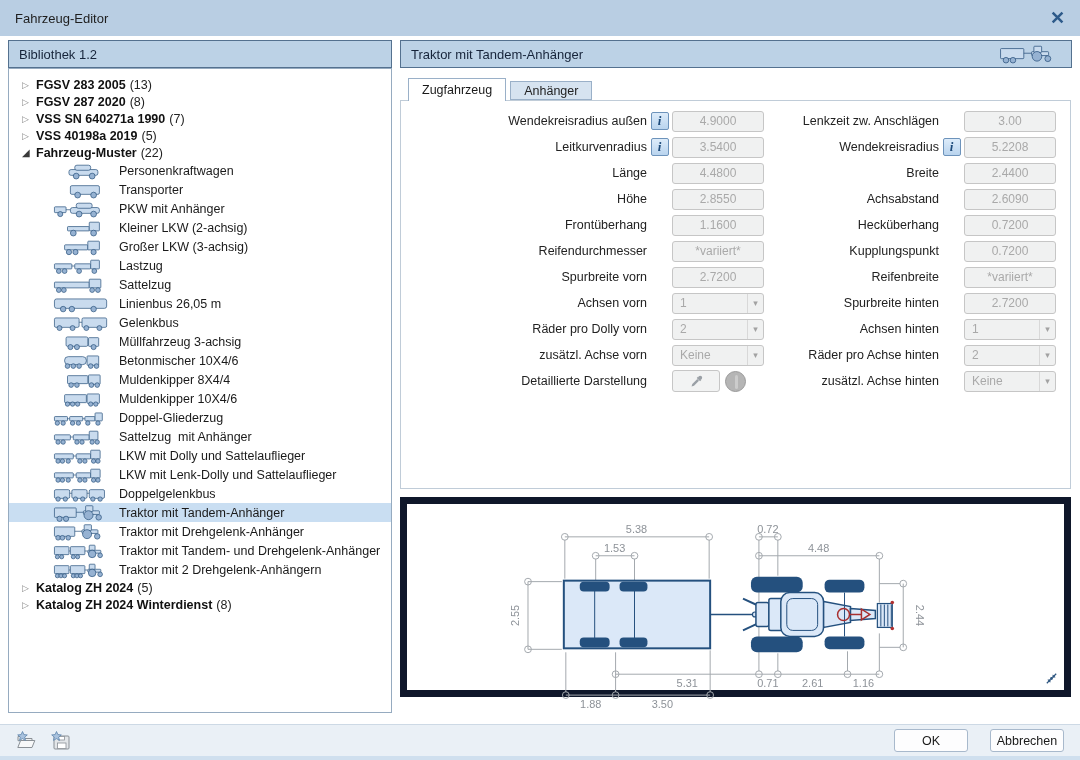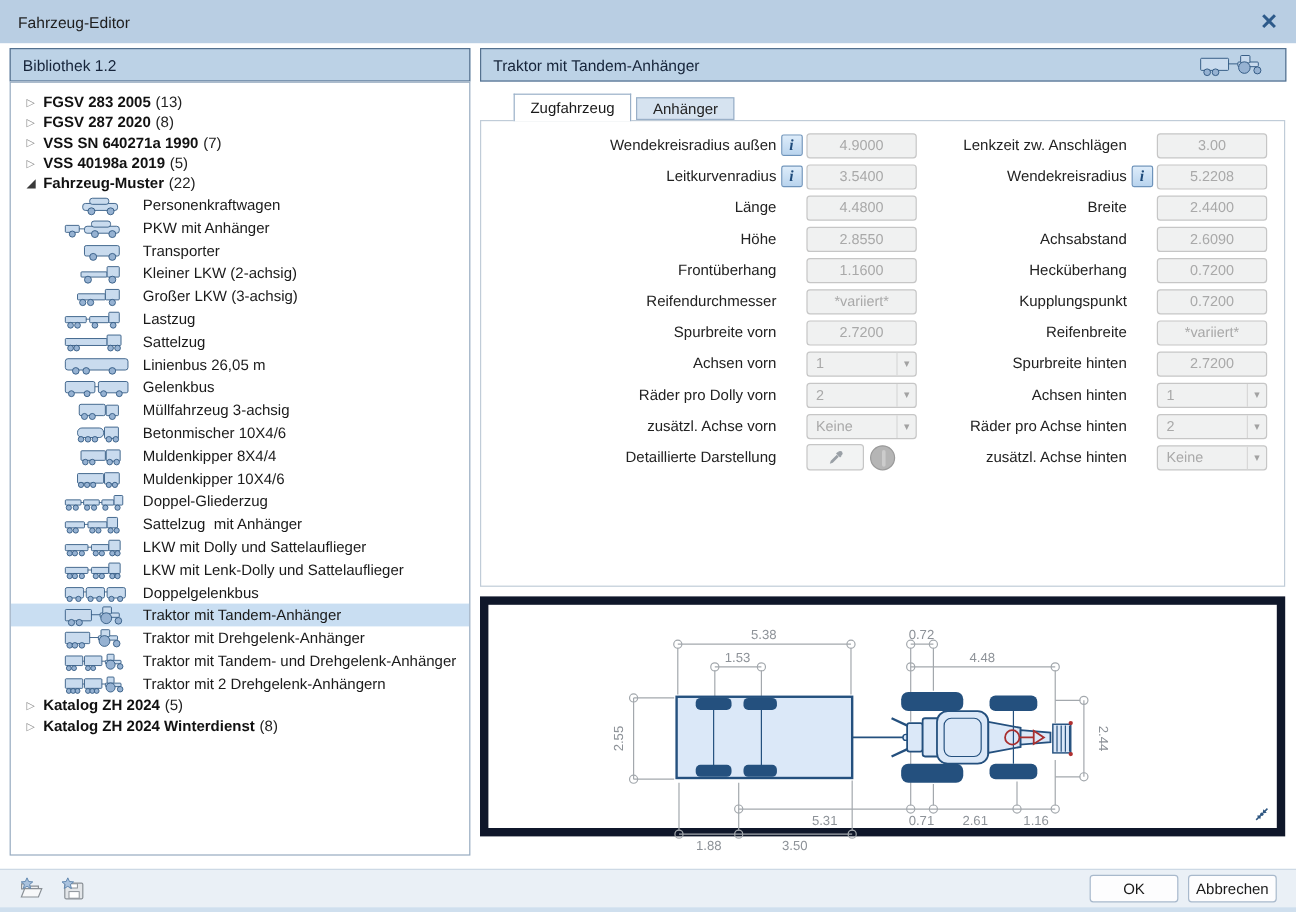--- a/index.html
+++ b/index.html
@@ -16,21 +16,21 @@
 .trow{display:flex;align-items:center}
 .tgroup{height:17px;padding-left:13px;font-size:12.5px}
 .arrow{width:14px;font-size:9px;color:#8a8a8a}
 .arrow.exp{color:#3a3a3a;font-size:10px}
 .glabel{font-weight:bold;white-space:pre;color:#111}
 .gcount{margin-left:4px;color:#222}
 .titem{height:19px;padding-left:42px;font-size:12.5px}
 .titem.sel{background:#c9def2}
 .ticon{width:62px;display:flex;justify-content:center;align-items:center}
 .tlabel{margin-left:6px;white-space:pre;color:#1a1a1a}
-.tabs{position:absolute;left:428px;top:78px;display:flex;align-items:flex-start;z-index:3}
+.tabs{position:absolute;left:408px;top:78px;display:flex;align-items:flex-start;z-index:3}
 .tab{display:flex;align-items:center;padding:0 13px;border:1px solid #9ab0c8;font-size:12.5px;background:#d6e3f0}
 .tab.active{height:23px;background:#fff;border-bottom:none;z-index:4}
 .tab.inactive{height:19px;margin-top:3px;margin-left:4px;color:#222}
 .groupbox{position:absolute;left:400px;top:100px;width:671px;height:389px;border:1px solid #c0ccd8;background:#fff}
 .drawbox{position:absolute;left:400px;top:497px;width:671px;height:200px;border:7px solid #0f172a;background:#fff}
 .draw{position:absolute;left:0;top:0}
 .fit{position:absolute;right:5px;bottom:4px;width:15px;height:15px}
 .fcol{position:absolute;top:108px}
 #fcol-l{left:408px;width:356px}
 #fcol-r{left:744px;width:312px}
@@ -42,21 +42,21 @@
 .ftext{justify-content:center}
 .fsel-v{flex:1;padding-left:7px}
 .fsel-a{width:16px;height:100%;display:flex;align-items:center;justify-content:center;border-left:1px solid #d8d8d8;color:#a2a2a2;font-size:9px}
 .ftools{width:92px;display:flex;align-items:center;gap:5px;flex:none}
 .tbtn{width:48px;height:22px;background:#f2f3f3;border:1px solid #c6c6c6;border-radius:3px;display:flex;align-items:center;justify-content:center}
 .tcircle{width:21px;height:21px;border-radius:50%;background:#b5b5b5;border:1px solid #9a9a9a;position:relative;display:inline-block}
 .tcircle::after{content:'';position:absolute;left:9px;top:3px;width:3px;height:14px;background:#cccccc;border-radius:2px}
 .footer{position:absolute;left:0;top:724px;width:1080px;height:32px;background:#eaf0f6;border-top:1px solid #cdd9e5;display:flex;align-items:center;padding:0 16px}
 .bband{position:absolute;left:0;top:756px;width:1080px;height:4px;background:#cfdfee}
 .favs{display:flex;gap:12px;align-items:center}
-.btns{margin-left:auto;display:flex;gap:8px}
+.btns{margin-left:auto;display:flex;gap:22px}
 .btn{width:74px;height:23px;background:#fdfdfe;border:1px solid #a8b9cc;border-radius:3px;font-size:12.5px;display:flex;align-items:center;justify-content:center;font-family:inherit;color:#1a1a1a}
 .dimt{font-size:11px;fill:#8d9298;font-family:"Liberation Sans",sans-serif}
 </style>
 </head>
 <body>
 
 <div class="titlebar">
   <span class="title">Fahrzeug-Editor</span>
   <span class="close">✕</span>
 </div>
@@ -114,40 +114,40 @@
           <rect x="30" y="4" width="22" height="7" rx="3" fill="#c9dbee" stroke="#2e5680" stroke-width="1"></rect>
           <circle cx="32" cy="19" r="4" fill="#96b2d2" stroke="#2e5680" stroke-width="1"></circle>
           <circle cx="54" cy="19" r="4" fill="#96b2d2" stroke="#2e5680" stroke-width="1"></circle>
         </svg>
       </span>
       <span class="tlabel">Personenkraftwagen</span>
     </div>
     <div class="trow titem">
       <span class="ticon">
         <svg viewBox="0 0 80 24" width="58" height="20" preserveAspectRatio="xMidYMid meet">
+          <rect x="24" y="6" width="40" height="12" rx="2" fill="#c9dbee" stroke="#2e5680" stroke-width="1"></rect>
+          <circle cx="34" cy="19" r="4" fill="#96b2d2" stroke="#2e5680" stroke-width="1"></circle>
+          <circle cx="56" cy="19" r="4" fill="#96b2d2" stroke="#2e5680" stroke-width="1"></circle>
+        </svg>
+      </span>
+      <span class="tlabel">Transporter</span>
+    </div>
+    <div class="trow titem">
+      <span class="ticon">
+        <svg viewBox="0 0 80 24" width="58" height="20" preserveAspectRatio="xMidYMid meet">
           <rect x="2" y="9" width="16" height="8" rx="1" fill="#c9dbee" stroke="#2e5680" stroke-width="1"></rect>
           <line x1="18" y1="13" x2="24" y2="13" stroke="#2e5680" stroke-width="1"></line>
           <rect x="24" y="10" width="40" height="8" rx="3" fill="#c9dbee" stroke="#2e5680" stroke-width="1"></rect>
           <rect x="32" y="4" width="22" height="7" rx="3" fill="#c9dbee" stroke="#2e5680" stroke-width="1"></rect>
           <circle cx="10" cy="19" r="3.5" fill="#96b2d2" stroke="#2e5680" stroke-width="1"></circle>
           <circle cx="36" cy="19" r="4" fill="#96b2d2" stroke="#2e5680" stroke-width="1"></circle>
           <circle cx="56" cy="19" r="4" fill="#96b2d2" stroke="#2e5680" stroke-width="1"></circle>
         </svg>
       </span>
       <span class="tlabel">PKW mit Anhänger</span>
-    </div>
-    <div class="trow titem">
-      <span class="ticon">
-        <svg viewBox="0 0 80 24" width="58" height="20" preserveAspectRatio="xMidYMid meet">
-          <rect x="24" y="6" width="40" height="12" rx="2" fill="#c9dbee" stroke="#2e5680" stroke-width="1"></rect>
-          <circle cx="34" cy="19" r="4" fill="#96b2d2" stroke="#2e5680" stroke-width="1"></circle>
-          <circle cx="56" cy="19" r="4" fill="#96b2d2" stroke="#2e5680" stroke-width="1"></circle>
-        </svg>
-      </span>
-      <span class="tlabel">Transporter</span>
     </div>
     <div class="trow titem">
       <span class="ticon">
         <svg viewBox="0 0 80 24" width="58" height="20" preserveAspectRatio="xMidYMid meet">
           <rect x="20" y="10" width="30" height="6" rx="1" fill="#c9dbee" stroke="#2e5680" stroke-width="1"></rect>
           <rect x="50" y="4" width="14" height="12" rx="1" fill="#c9dbee" stroke="#2e5680" stroke-width="1"></rect>
           <circle cx="28" cy="19" r="4" fill="#96b2d2" stroke="#2e5680" stroke-width="1"></circle>
           <circle cx="56" cy="19" r="4" fill="#96b2d2" stroke="#2e5680" stroke-width="1"></circle>
         </svg>
       </span>

